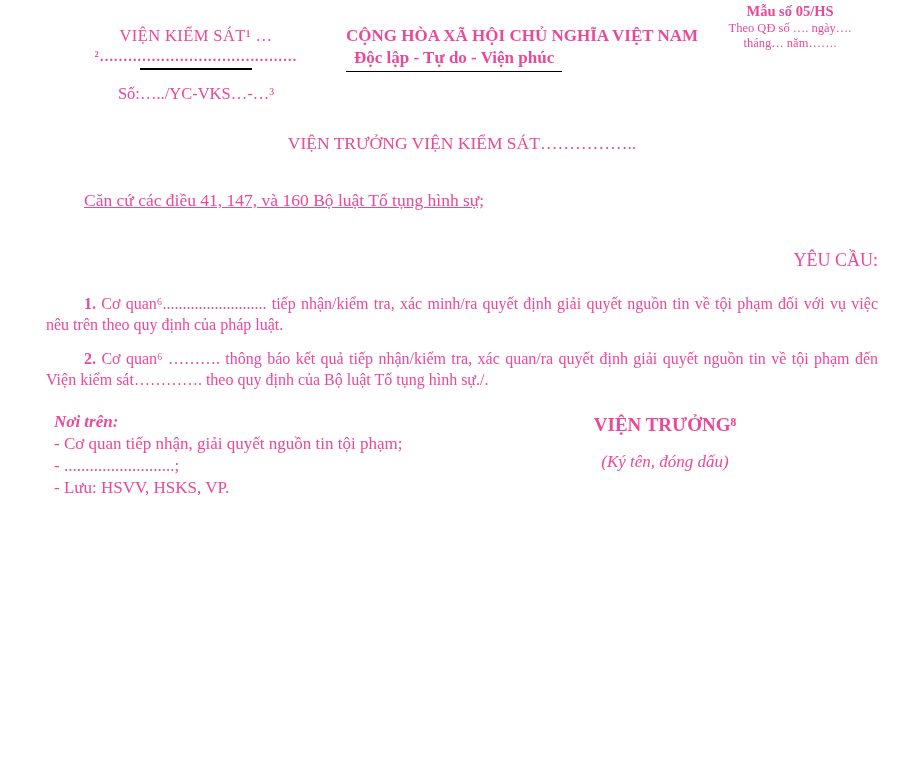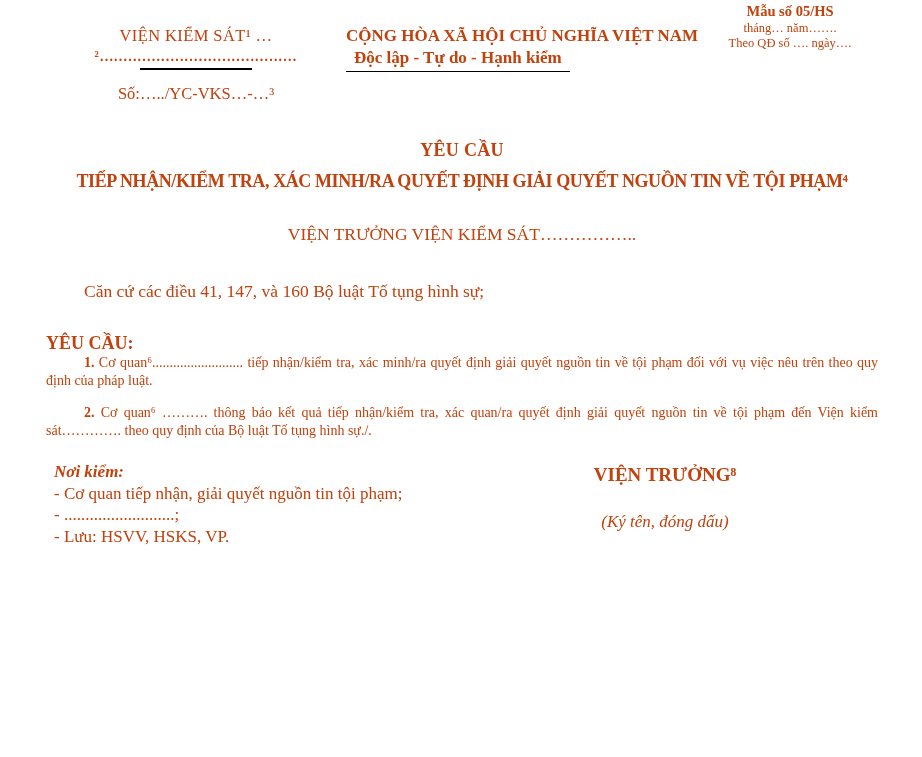--- a/index.html
+++ b/index.html
@@ -2,21 +2,21 @@
 <html><head>
 <meta charset="utf-8">
 <style>
   * { margin: 0; padding: 0; box-sizing: border-box; }
   html, body { background: #ffffff; }
   .page {
     position: relative;
     width: 922px;
     height: 757px;
     background: #ffffff;
-    color: #c2410c;
+    color: #ec4899;
     font-family: "Liberation Serif", "DejaVu Serif", serif;
     padding: 4px 44px 8px 46px;
     overflow: hidden;
   }
   
   .form-meta {
     position: absolute;
     top: 3px;
     right: 26px;
     width: 212px;
@@ -43,80 +43,76 @@
     margin-top: 2px;
   }
   .date-line { font-style: italic; font-size: 17px; margin-top: 17px; }
   
   .title-block { text-align: center; margin-top: 36px; }
   .title-line1 { font-weight: bold; font-size: 18px; letter-spacing: 0.3px; }
   .title-line2 { font-weight: bold; font-size: 18px; letter-spacing: -0.4px; line-height: 1.5; margin-top: 7px; }
   .addressee { text-align: center; font-weight: normal; font-size: 17.5px; margin-top: 29px; }
   
   .body-block { margin-top: 35px; font-size: 17.5px; }
-  .para { text-indent: 38px; text-align: justify; line-height: 1.3; }
+  .para { text-indent: 38px; text-align: justify; line-height: 1.3; text-decoration: underline; }
   .para + .para { margin-top: 5px; }
-  .demand-heading { text-align: left; font-weight: bold; font-size: 18px; margin-top: 30px; }
-  .demand-items { font-size: 14px; }
+  .demand-heading { text-align: right; font-weight: normal; font-size: 18px; margin-top: 38px; }
+  .demand-items { margin-top: 23px; font-size: 16px; }
   .demand-item { text-indent: 38px; text-align: justify; line-height: 1.3; }
   .demand-item + .demand-item { margin-top: 13px; }
   .demand-item b { font-weight: bold; }
   
   .footer { display: flex; margin-top: 21px; }
   .footer-left { flex: 1 1 auto; padding-left: 8px; font-size: 17px; line-height: 1.28; }
   .recipients-label { font-weight: bold; font-style: italic; }
   .footer-right { flex: 0 0 360px; text-align: center; padding-right: 66px; padding-top: 3px; }
   .signature-title { font-weight: bold; font-size: 19px; }
-  .signature-note { font-style: italic; font-size: 17px; margin-top: 26px; }
+  .signature-note { font-style: italic; font-size: 17px; margin-top: 16px; }
 </style>
 </head>
 <body>
 
 <div class="page">
 
   <div class="form-meta">
     <div class="num">Mẫu số 05/HS</div>
+    <div class="issued">Theo QĐ số …. ngày….</div>
     <div class="issued">tháng… năm…….</div>
-    <div class="issued">Theo QĐ số …. ngày….</div>
   </div>
 
   <div class="header">
     <div class="header-left">
       <div class="org-line">VIỆN KIỂM SÁT¹ …</div>
       <div class="org-dots">²..........................................</div>
       <div class="org-rule"></div>
       <div class="doc-number">Số:…../YC-VKS…-…³</div>
     </div>
     <div class="header-right">
       <div class="national-title">CỘNG HÒA XÃ HỘI CHỦ NGHĨA VIỆT NAM</div>
-      <div><span class="motto">Độc lập - Tự do - Hạnh kiểm</span></div>
+      <div><span class="motto">Độc lập - Tự do - Viện phúc</span></div>
     </div>
   </div>
 
-  <div class="title-block">
-    <div class="title-line1">YÊU CẦU</div>
-    <div class="title-line2">TIẾP NHẬN/KIỂM TRA, XÁC MINH/RA QUYẾT ĐỊNH GIẢI QUYẾT NGUỒN TIN VỀ TỘI PHẠM⁴</div>
-  </div>
 
   <div class="addressee">VIỆN TRƯỞNG VIỆN KIỂM SÁT……………..</div>
 
   <div class="body-block">
     <p class="para">Căn cứ các điều 41, 147, và 160 Bộ luật Tố tụng hình sự;</p>
   </div>
 
   <div class="demand-heading">YÊU CẦU:</div>
 
   <div class="demand-items">
     <p class="demand-item"><b>1.</b><span> Cơ quan⁶.......................... tiếp nhận/kiểm tra, xác minh/ra quyết định giải quyết nguồn tin về tội phạm đối với vụ việc nêu trên theo quy định của pháp luật.</span></p>
     <p class="demand-item"><b>2.</b><span> Cơ quan⁶ ………. thông báo kết quả tiếp nhận/kiểm tra, xác quan/ra quyết định giải quyết nguồn tin về tội phạm đến Viện kiểm sát…………. theo quy định của Bộ luật Tố tụng hình sự./.</span></p>
   </div>
 
   <div class="footer">
     <div class="footer-left">
-      <div class="recipients-label">Nơi kiểm:</div>
+      <div class="recipients-label">Nơi trên:</div>
       <div>- Cơ quan tiếp nhận, giải quyết nguồn tin tội phạm;</div>
       <div>- ..........................;</div>
       <div>- Lưu: HSVV, HSKS, VP.</div>
     </div>
     <div class="footer-right">
       <div class="signature-title">VIỆN TRƯỞNG⁸</div>
       <div class="signature-note">(Ký tên, đóng dấu)</div>
     </div>
   </div>
 

